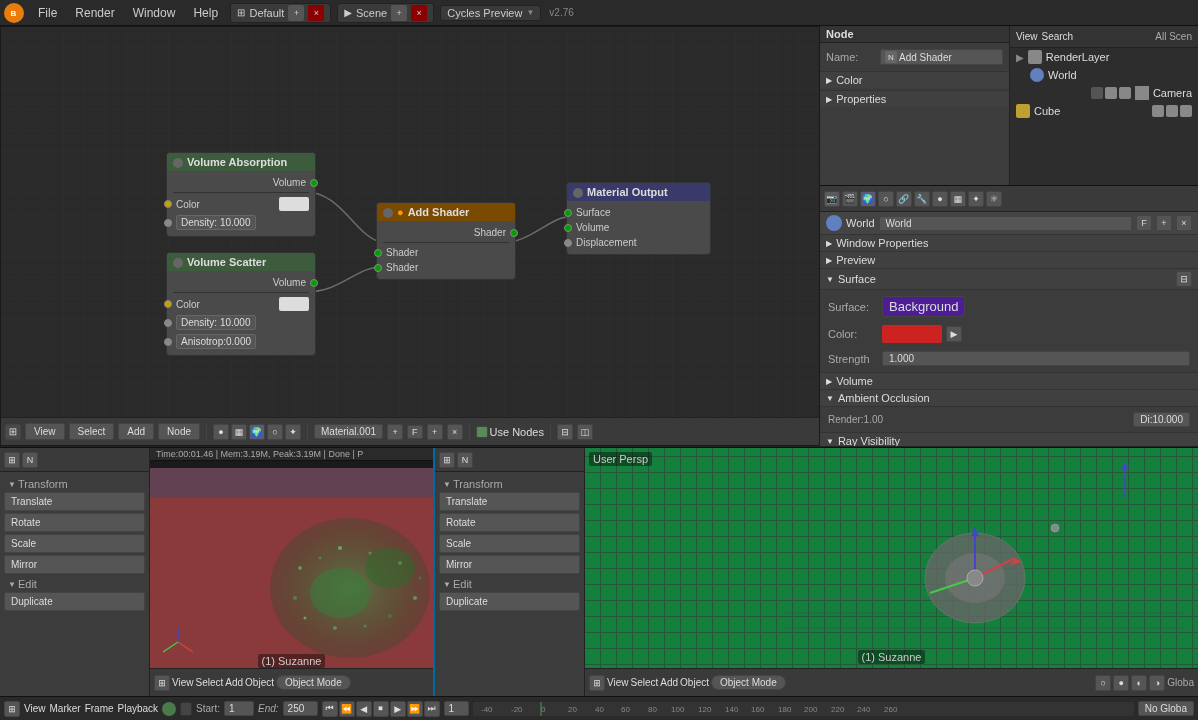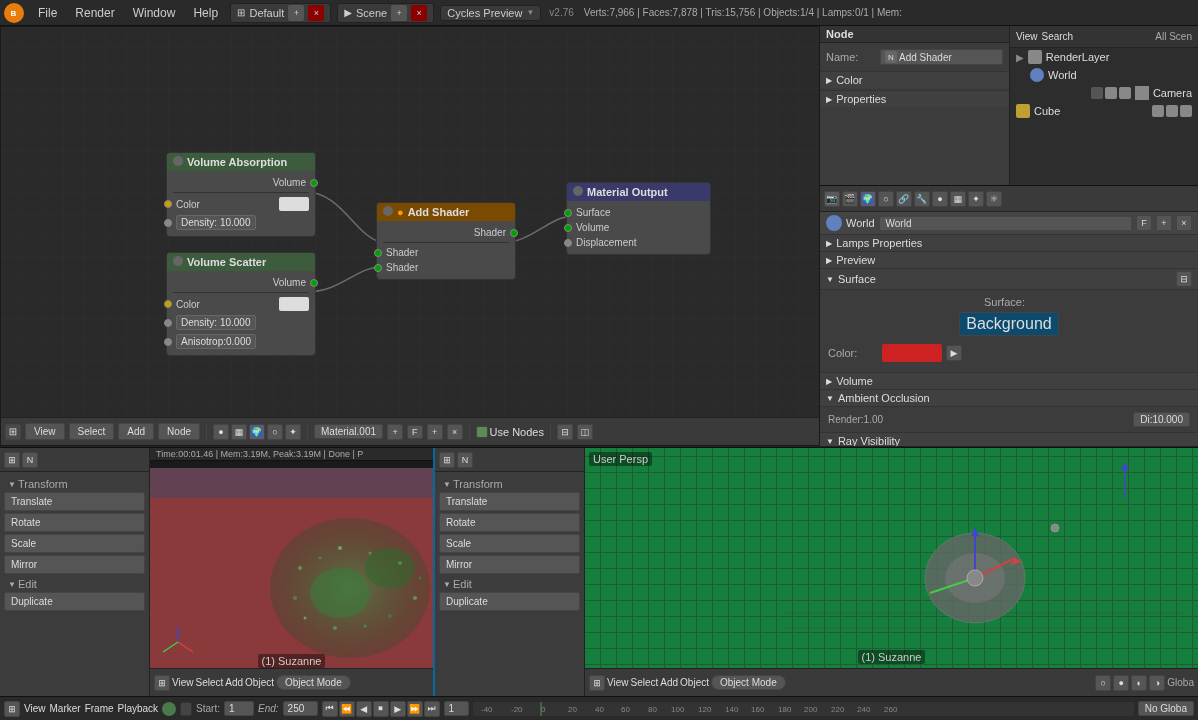--- a/index.html
+++ b/index.html
@@ -11,37 +11,37 @@
     .top-menu-item { padding: 2px 8px; color: #ccc; cursor: pointer; font-size: 12px; border-radius: 3px; }
     .menu-segment { display: flex; align-items: center; background: #3a3a3a; border: 1px solid #222; border-radius: 3px; padding: 1px 6px; margin: 0 2px; font-size: 11px; color: #ccc; gap: 4px; }
     .menu-btn { width: 16px; height: 16px; background: #555; border-radius: 2px; cursor: pointer; display: flex; align-items: center; justify-content: center; font-size: 9px; }
     .close-btn { background: #8b0000; }
     .top-stats { font-size: 10px; color: #aaa; margin-left: 8px; }
 
     
     .node-editor { flex: 0 0 820px; height: 420px; background: #2a2a2a; position: relative; border: 1px solid #1a1a1a; overflow: hidden; }
     .node-editor-bg { width: 100%; height: 100%; background: repeating-linear-gradient(0deg, transparent, transparent 20px, #2d2d2d 20px, #2d2d2d 21px), repeating-linear-gradient(90deg, transparent, transparent 20px, #2d2d2d 20px, #2d2d2d 21px); }
     .node { position: absolute; background: #4a4a4a; border-radius: 4px; border: 1px solid #333; min-width: 140px; }
-    .node-header { padding: 3px 6px; border-radius: 3px 3px 0 0; font-size: 11px; font-weight: bold; display: flex; align-items: flex-start; gap: 4px; }
+    .node-header { padding: 3px 6px; border-radius: 3px 3px 0 0; font-size: 11px; font-weight: bold; display: flex; align-items: flex-end; gap: 4px; }
     .node-header-vol-abs { background: #3d5c3d; }
     .node-header-add { background: #7a4a00; }
     .node-header-mat-out { background: #3a3a6a; }
     .node-header-vol-scat { background: #3d5c3d; }
     .node-body { padding: 4px 6px; }
     .node-row { display: flex; align-items: center; gap: 4px; padding: 2px 0; font-size: 10px; }
     .socket { width: 8px; height: 8px; border-radius: 50%; border: 1px solid #888; flex-shrink: 0; }
     .socket-yellow { background: #c8a000; }
     .socket-green { background: #00a000; }
     .socket-white { background: #bbb; }
     .node-label-field { background: #555; border: 1px solid #666; border-radius: 2px; padding: 1px 4px; font-size: 10px; color: #ddd; min-width: 60px; }
     .collapse-btn { width: 10px; height: 10px; border-radius: 50%; background: #666; cursor: pointer; }
     .prop-row { display: flex; align-items: center; gap: 4px; padding: 2px 0; font-size: 11px; }
     .prop-label { color: #aaa; min-width: 50px; }
     .world-row { display: flex; align-items: center; gap: 4px; padding: 3px 6px; background: #444; border-bottom: 1px solid #333; }
-    .surface-dropdown { background: #0c4a6e; border: 1px solid #444; border-radius: 2px; padding: 2px 6px; font-size: 16px; color: #ddd; cursor: pointer; min-width: 80px; }
+    .surface-dropdown { background: #4c1d95; border: 1px solid #444; border-radius: 2px; padding: 2px 6px; font-size: 13px; color: #ddd; cursor: pointer; min-width: 80px; }
     .color-swatch { width: 60px; height: 18px; background: #cc2222; border-radius: 2px; cursor: pointer; }
     .icon-btn { width: 16px; height: 16px; background: #555; border-radius: 2px; cursor: pointer; display: flex; align-items: center; justify-content: center; font-size: 9px; border: 1px solid #444; }
 
     
     .node-toolbar { height: 28px; background: #3a3a3a; border-top: 1px solid #222; display: flex; align-items: center; padding: 0 4px; gap: 4px; }
     .toolbar-btn { background: #555; border: 1px solid #444; border-radius: 2px; padding: 2px 8px; cursor: pointer; font-size: 10px; color: #ddd; }
     .toolbar-sep { width: 1px; height: 16px; background: #444; margin: 0 2px; }
     .panel-toolbar { height: 24px; background: #3a3a3a; display: flex; align-items: center; gap: 2px; padding: 0 4px; border-bottom: 1px solid #222; }
     .transform-panel { padding: 4px; }
     .transform-btn { background: #555; border: 1px solid #444; border-radius: 2px; padding: 3px 6px; cursor: pointer; font-size: 10px; color: #ddd; margin-bottom: 2px; display: block; width: 100%; text-align: left; }
@@ -81,21 +81,20 @@
     <span style="font-size:10px;">▶</span>
     <span>Scene</span>
     <span class="menu-btn">+</span>
     <span class="menu-btn close-btn">×</span>
   </div>
   <div class="menu-segment">
     <span>Cycles Preview</span>
     <span style="font-size:8px; color:#888;">▼</span>
   </div>
   <span style="font-size:10px; color:#888; margin-left:4px;">v2.76</span>
-  <span class="top-stats">Verts:7,966 | Faces:7,878 | Tris:15,756 | Objects:1/4 | Lamps:0/1 | Mem:</span>
 </div>
 
 <div style="display:flex; flex-direction:column; width:1198px; height:694px;">
 
   <div style="display:flex; height:420px; border-bottom:1px solid #111;">
 
     <div class="node-editor" style="flex:0 0 820px;">
 
       <div class="node-editor-bg"></div>
 
@@ -319,44 +318,48 @@
           <div style="width:16px; height:16px; background:#6080c0; border-radius:50%; flex-shrink:0;"></div>
           <span>World</span>
           <div style="background:#555; border:1px solid #444; border-radius:2px; padding:1px 6px; font-size:10px; flex:1;">World</div>
           <div class="icon-btn">F</div>
           <div class="icon-btn">+</div>
           <div class="icon-btn">×</div>
         </div>
 
         <div style="background:#404040; padding:2px 6px; display:flex; align-items:center; gap:4px; cursor:pointer; border-bottom:1px solid #333;">
           <span style="font-size:8px;">▶</span>
-          <span>Lamps Properties</span>
+          <span>Window Properties</span>
         </div>
 
         <div style="background:#404040; padding:2px 6px; display:flex; align-items:center; gap:4px; cursor:pointer; border-bottom:1px solid #333;">
           <span style="font-size:8px;">▶</span>
           <span>Preview</span>
         </div>
 
         <div style="background:#404040; padding:2px 6px; display:flex; align-items:center; gap:4px; cursor:pointer; border-bottom:1px solid #333;">
           <span style="font-size:8px;">▼</span>
           <span>Surface</span>
           <div class="icon-btn" style="margin-left:auto;">⊟</div>
         </div>
         <div style="padding:4px 8px; background:#3c3c3c;">
-          <div class="prop-row" style="margin-bottom:4px;flex-direction:column;">
+          <div class="prop-row" style="margin-bottom:4px;">
             <span class="prop-label">Surface:</span>
             <div class="surface-dropdown">
               <span>Background</span>
             </div>
           </div>
           <div class="prop-row" style="margin-bottom:4px;">
             <span class="prop-label">Color:</span>
             <div class="color-swatch"></div>
             <div class="icon-btn">▶</div>
+          </div>
+          <div class="prop-row">
+            <span class="prop-label">Strength</span>
+            <div style="background:#555; border:1px solid #444; border-radius:2px; padding:1px 6px; font-size:10px; color:#ddd; flex:1;">1.000</div>
           </div>
         </div>
 
         <div style="background:#404040; padding:2px 6px; display:flex; align-items:center; gap:4px; cursor:pointer; border-bottom:1px solid #333; border-top:1px solid #333;">
           <span style="font-size:8px;">▶</span>
           <span>Volume</span>
         </div>
 
         <div style="background:#404040; padding:2px 6px; display:flex; align-items:center; gap:4px; cursor:pointer; border-bottom:1px solid #333;">
           <span style="font-size:8px;">▼</span>

